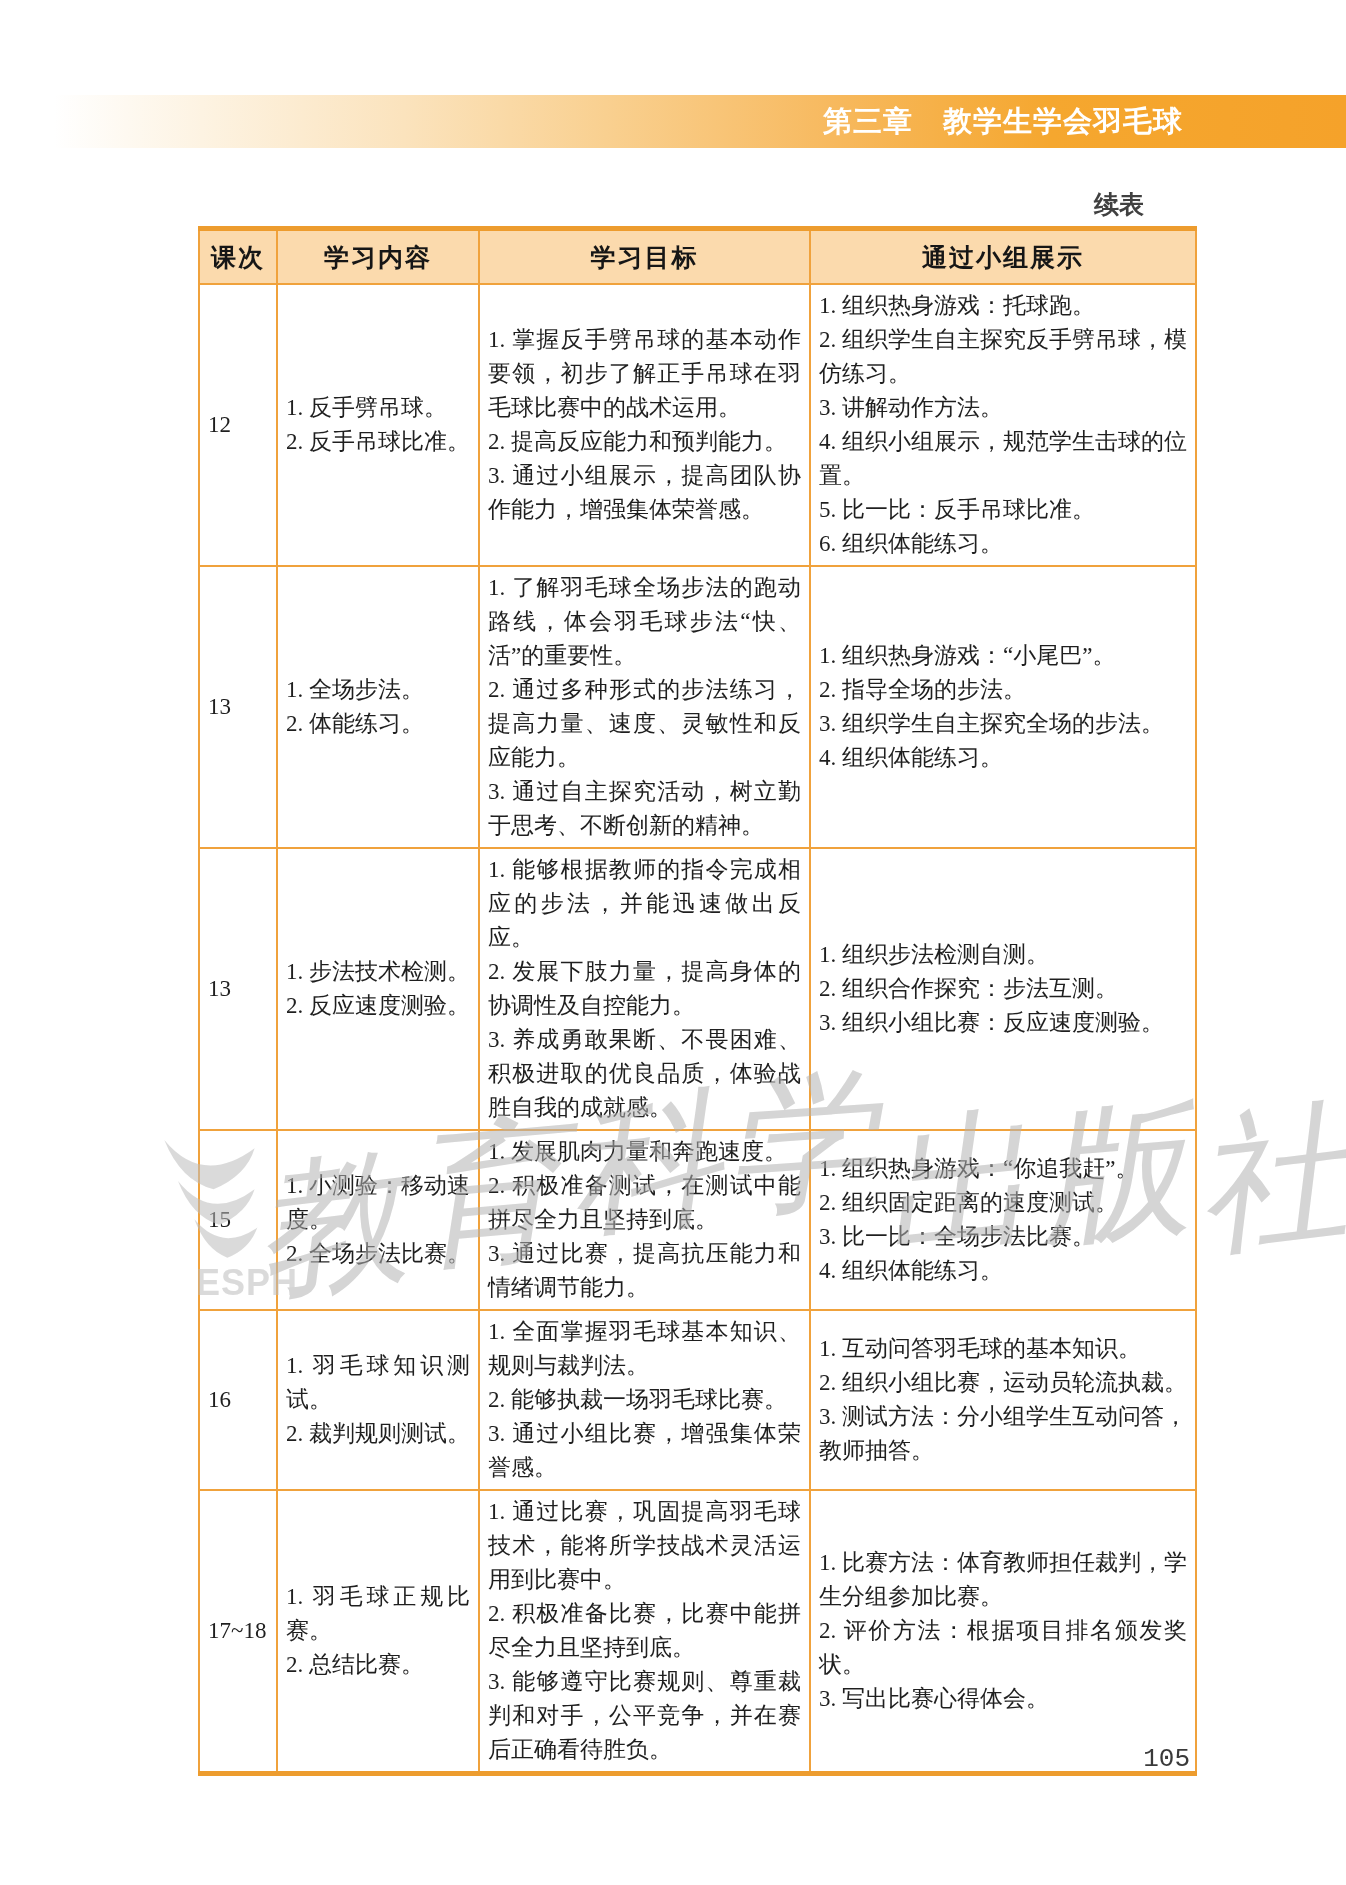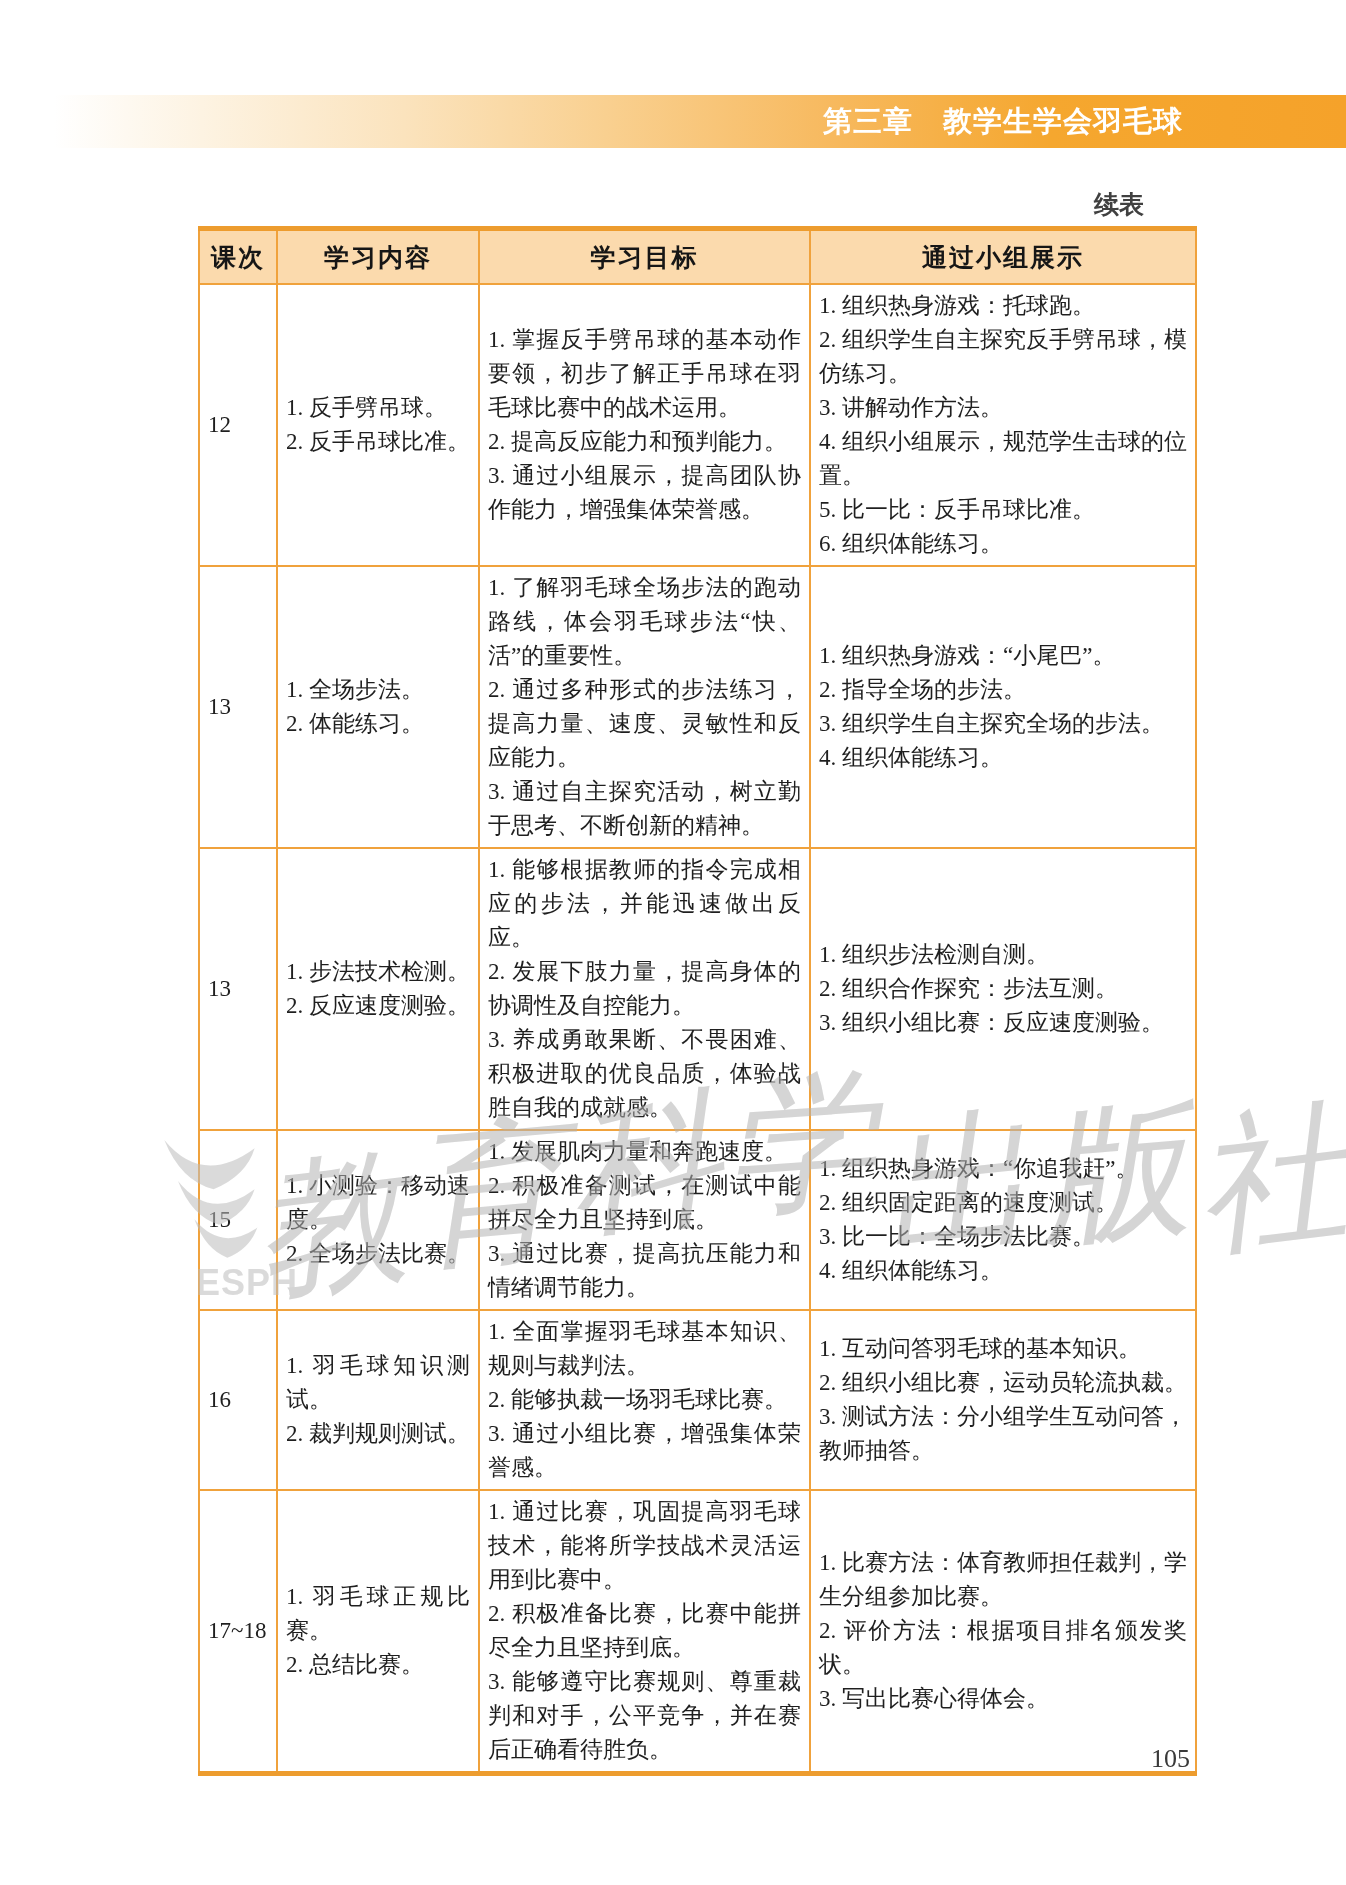--- a/index.html
+++ b/index.html
@@ -75,21 +75,21 @@
   .wm-logo{position:absolute;left:160px;top:1140px;width:140px;height:130px;}
   .wm-esph{
     position:absolute;left:196px;top:1262px;
     font-family:"Liberation Sans","DejaVu Sans",sans-serif;
     font-size:36px;font-weight:800;letter-spacing:1px;color:#bdbdbd;
   }
 
   
   .page-number{
     position:absolute;left:187px;top:1744px;width:1003px;text-align:right;
-    font-family:Liberation Serif, serif;
+    font-family:Liberation Mono, monospace;
     font-size:26px;color:#3a3a3a;
   }
 </style>
 </head>
 <body>
 
 <div class="page">
 
   <div class="chapter-bar">
     <div class="chapter-title">第三章　教学生学会羽毛球</div>

